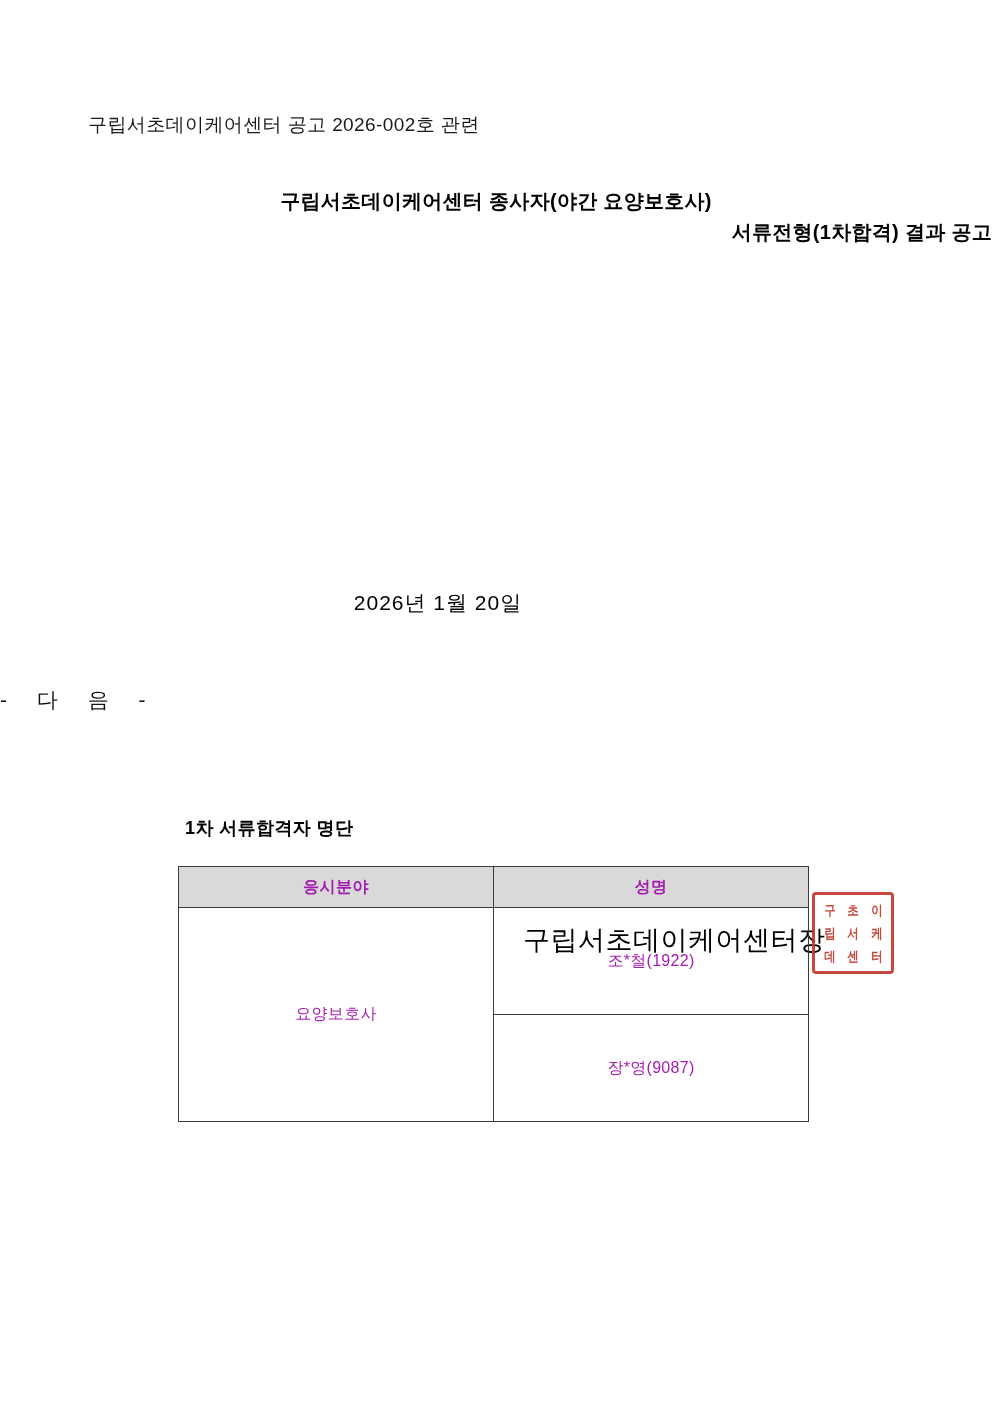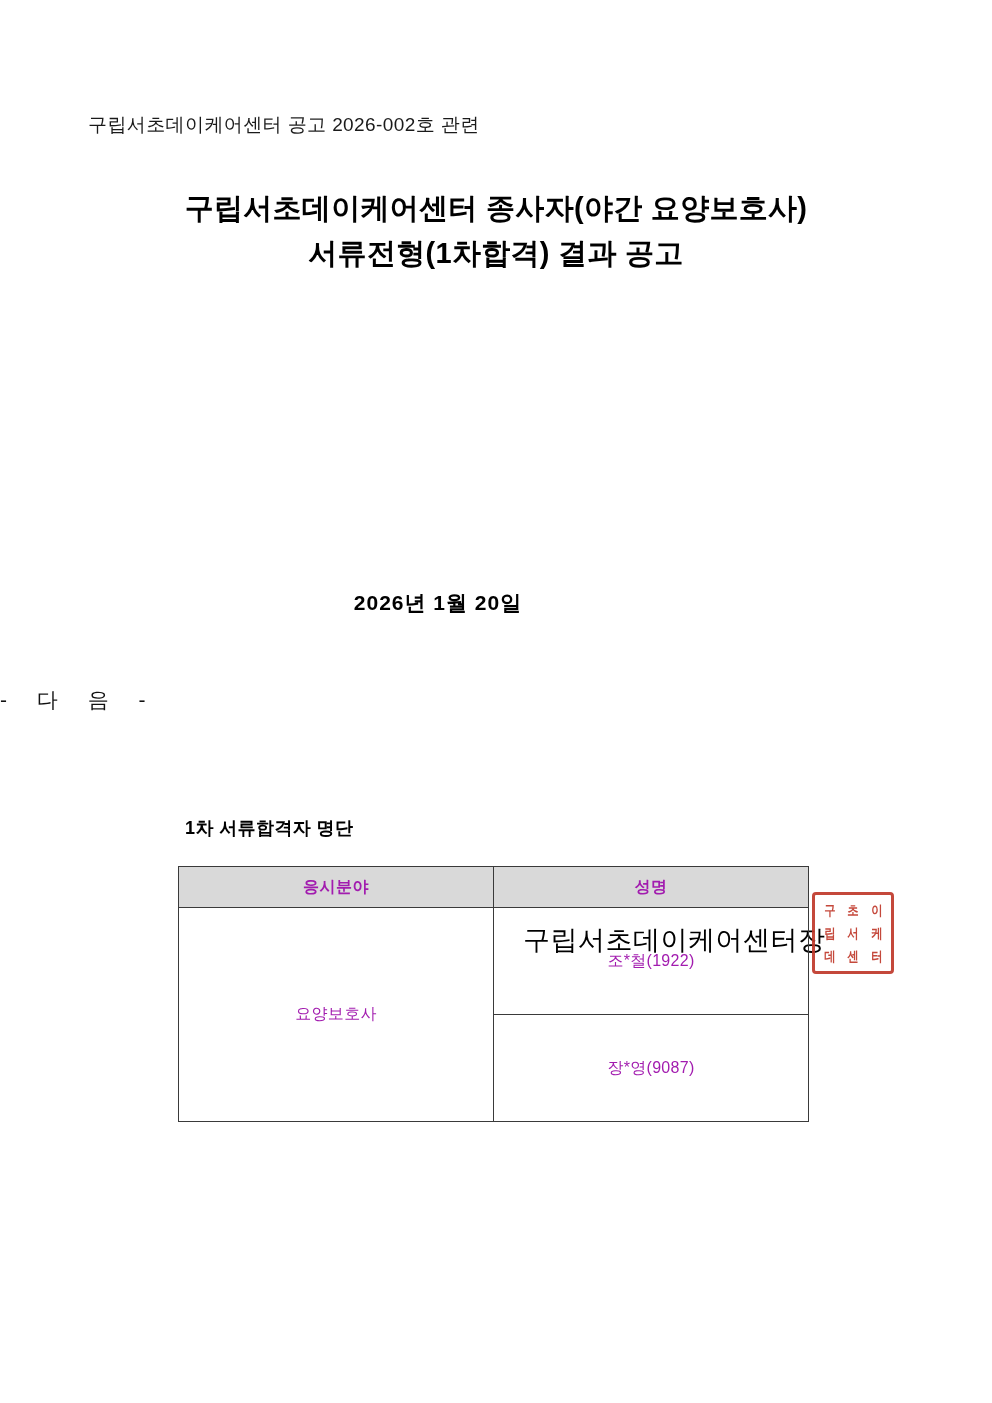--- a/index.html
+++ b/index.html
@@ -29,27 +29,28 @@
     font-size: 19px;
     letter-spacing: 0.4px;
     color: #1a1a1a;
   }
   .doc-title {
     position: absolute;
     top: 186px;
     left: 0;
     width: 992px;
     text-align: center;
-    font-size: 29px;
+    font-size: 20px;
     font-weight: bold;
     line-height: 1.55;
     letter-spacing: 0.3px;
   }
   .doc-title .line2 {
     display: block;
+    text-align: right;
   }
   .body-para {
     position: absolute;
     top: 318px;
     left: 88px;
     width: 820px;
     font-size: 19px;
     line-height: 1.65;
     text-align: justify;
     letter-spacing: 0.2px;
@@ -101,21 +102,21 @@
     display: block;
     transform: scale(0.95, 1.15);
   }
   .date-line {
     position: absolute;
     top: 589px;
     left: 0;
     width: 876px;
     text-align: center;
     font-size: 21px;
-    font-weight: bold;
+    font-weight: normal;
     letter-spacing: 1px;
   }
   .daum-line {
     position: absolute;
     top: 686px;
     left: 0;
     width: 992px;
     text-align: left;
     font-size: 21px;
     letter-spacing: 12px;

